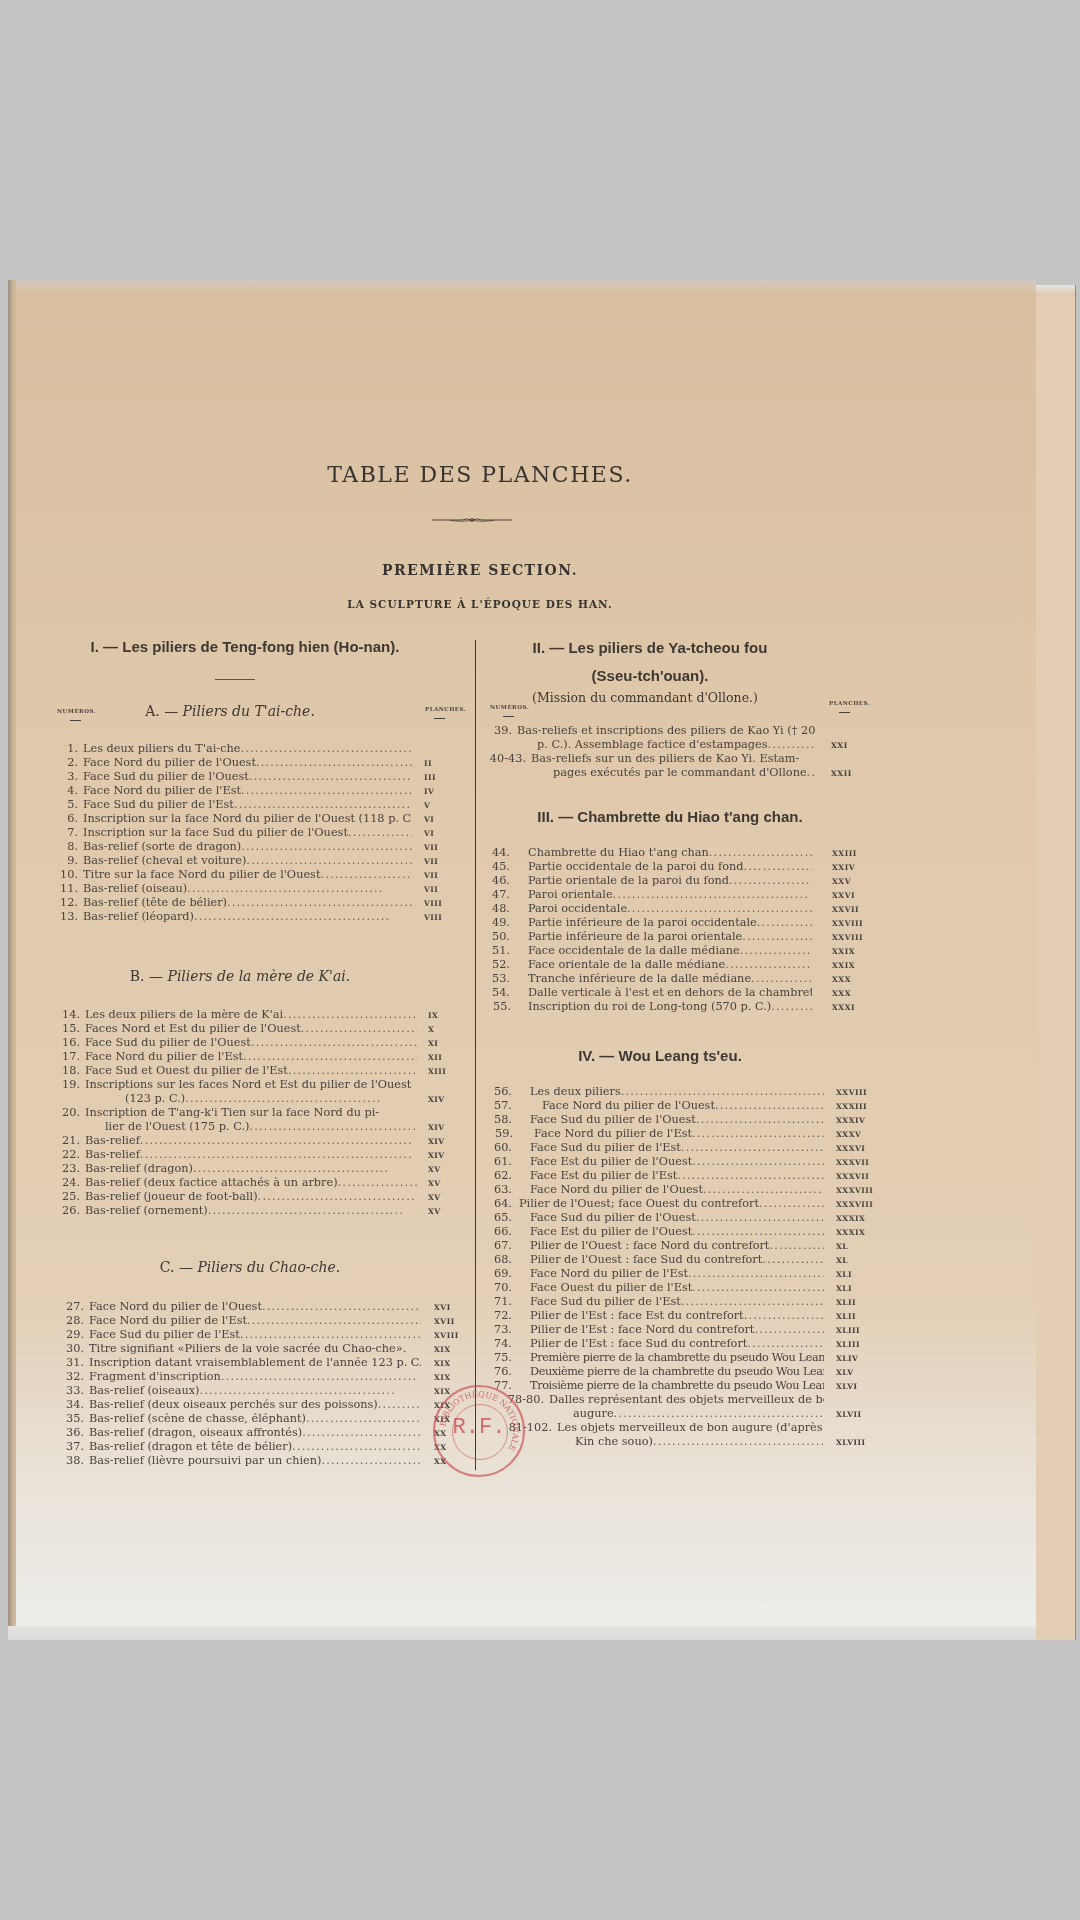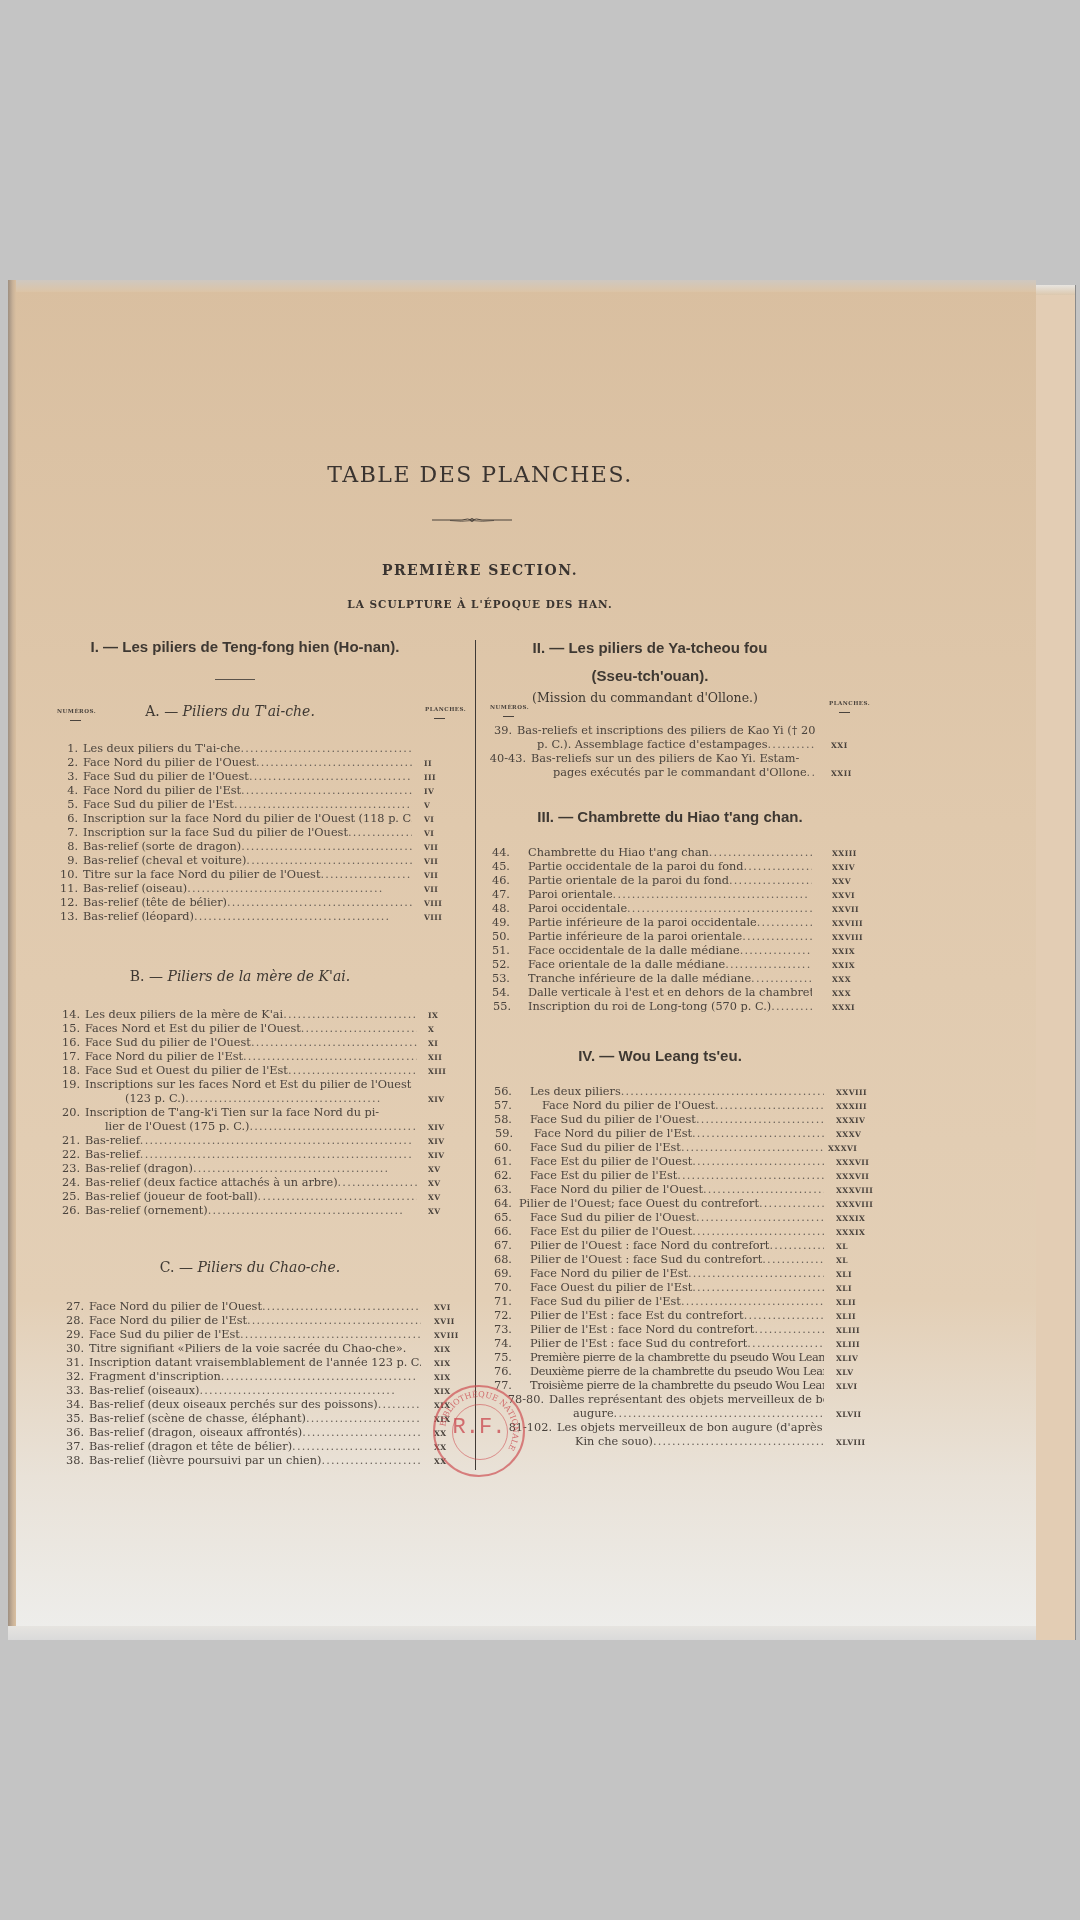--- a/index.html
+++ b/index.html
@@ -441,21 +441,21 @@
       <span class="plate" style="left:342px">XXXIV</span>
     </div>
   <div class="entry">
       <span class="num" style="width:20px; text-align:center; padding-right:20px">59.</span>
       <span class="text"><span>Face Nord du pilier de l'Est</span><span class="dots">.........................................</span></span>
       <span class="plate" style="left:342px">XXXV</span>
     </div>
   <div class="entry">
       <span class="num" style="width:20px; text-align:left; padding-right:16px">60.</span>
       <span class="text"><span>Face Sud du pilier de l'Est</span><span class="dots">.........................................</span></span>
-      <span class="plate" style="left:334px">XXXVI</span>
+      <span class="plate" style="left:342px">XXXVI</span>
     </div>
   <div class="entry">
       <span class="num" style="width:20px; text-align:left; padding-right:16px">61.</span>
       <span class="text"><span>Face Est du pilier de l'Ouest</span><span class="dots">.........................................</span></span>
       <span class="plate" style="left:342px">XXXVII</span>
     </div>
   <div class="entry">
       <span class="num" style="width:20px; text-align:left; padding-right:16px">62.</span>
       <span class="text"><span>Face Est du pilier de l'Est</span><span class="dots">.........................................</span></span>
       <span class="plate" style="left:342px">XXXVII</span>

